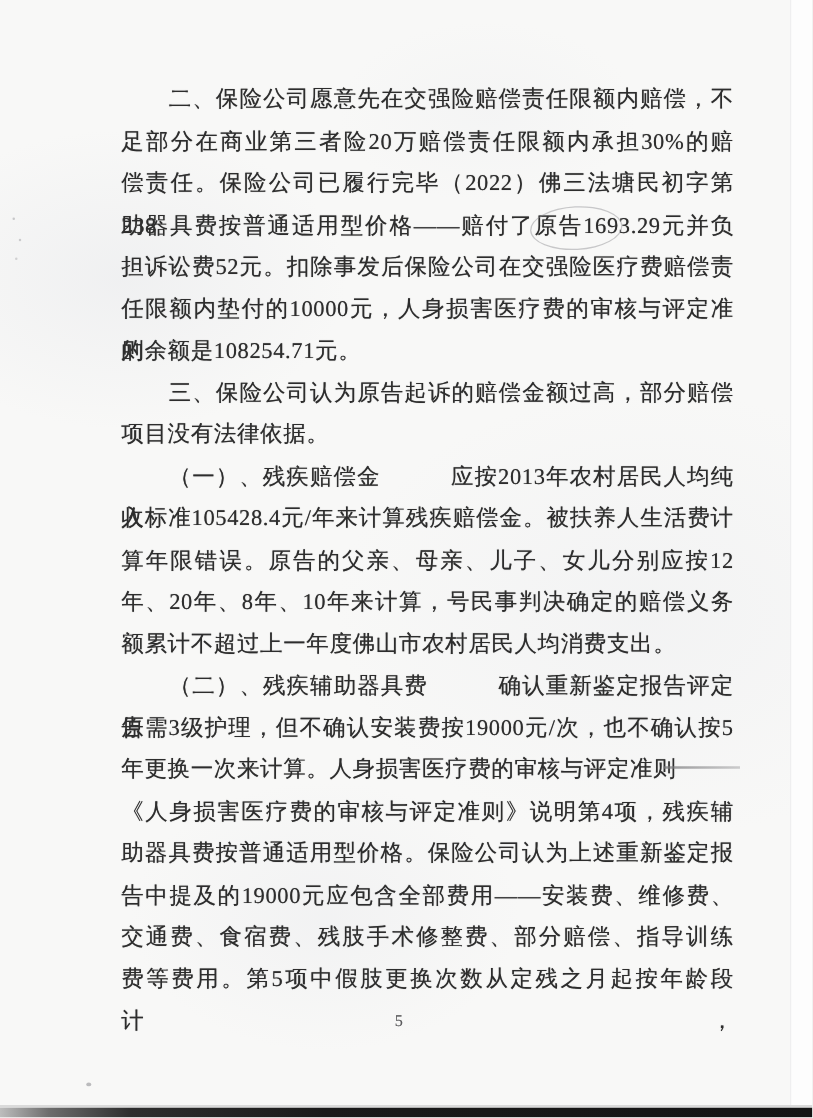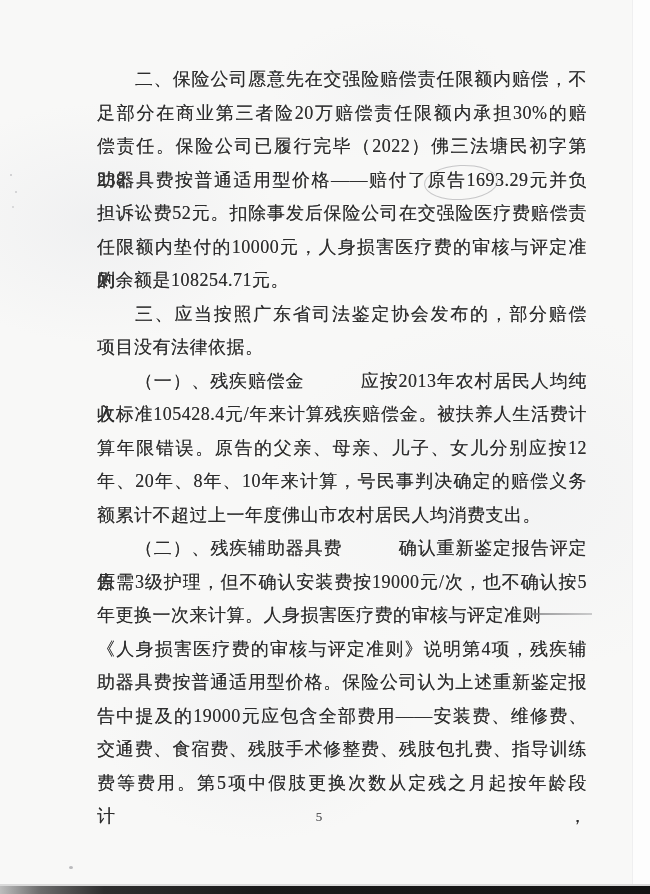--- a/index.html
+++ b/index.html
@@ -59,34 +59,34 @@
   <div class="right-band"></div>
 
   <div class="doc-body">
       <div class="line indent just">二、保险公司愿意先在交强险赔偿责任限额内赔偿，不</div>
       <div class="line just">足部分在商业第三者险20万赔偿责任限额内承担30%的赔</div>
       <div class="line just">偿责任。保险公司已履行完毕（2022）佛三法塘民初字第238</div>
       <div class="line just">助器具费按普通适用型价格——赔付了原告1693.29元并负</div>
       <div class="line just">担诉讼费52元。扣除事发后保险公司在交强险医疗费赔偿责</div>
       <div class="line just">任限额内垫付的10000元，人身损害医疗费的审核与评定准则</div>
       <div class="line">的余额是108254.71元。</div>
-      <div class="line indent just">三、应当按照广东省司法鉴定协会发布的，部分赔偿</div>
+      <div class="line indent just">三、保险公司认为原告起诉的赔偿金额过高，部分赔偿</div>
       <div class="line">项目没有法律依据。</div>
       <div class="line indent just">（一）、残疾赔偿金　　　应按2013年农村居民人均纯收</div>
       <div class="line just">入标准105428.4元/年来计算残疾赔偿金。被扶养人生活费计</div>
       <div class="line just">算年限错误。原告的父亲、母亲、儿子、女儿分别应按12</div>
       <div class="line just">年、20年、8年、10年来计算，号民事判决确定的赔偿义务</div>
       <div class="line">额累计不超过上一年度佛山市农村居民人均消费支出。</div>
       <div class="line indent just">（二）、残疾辅助器具费　　　确认重新鉴定报告评定原</div>
       <div class="line just">告需3级护理，但不确认安装费按19000元/次，也不确认按5</div>
       <div class="line">年更换一次来计算。人身损害医疗费的审核与评定准则</div>
       <div class="line just">《人身损害医疗费的审核与评定准则》说明第4项，残疾辅</div>
       <div class="line just">助器具费按普通适用型价格。保险公司认为上述重新鉴定报</div>
       <div class="line just">告中提及的19000元应包含全部费用——安装费、维修费、</div>
-      <div class="line just">交通费、食宿费、残肢手术修整费、残肢包扎费、指导训练</div>
+      <div class="line just">交通费、食宿费、残肢手术修整费、部分赔偿、指导训练</div>
       <div class="line just">费等费用。第5项中假肢更换次数从定残之月起按年龄段计，</div>
     </div>
 
   <div class="pencil-ellipse"></div>
   <div class="artifact-line"></div>
 
   <div class="page-number">5</div>
 
   <div class="speck s1"></div>
   <div class="speck s2"></div>

